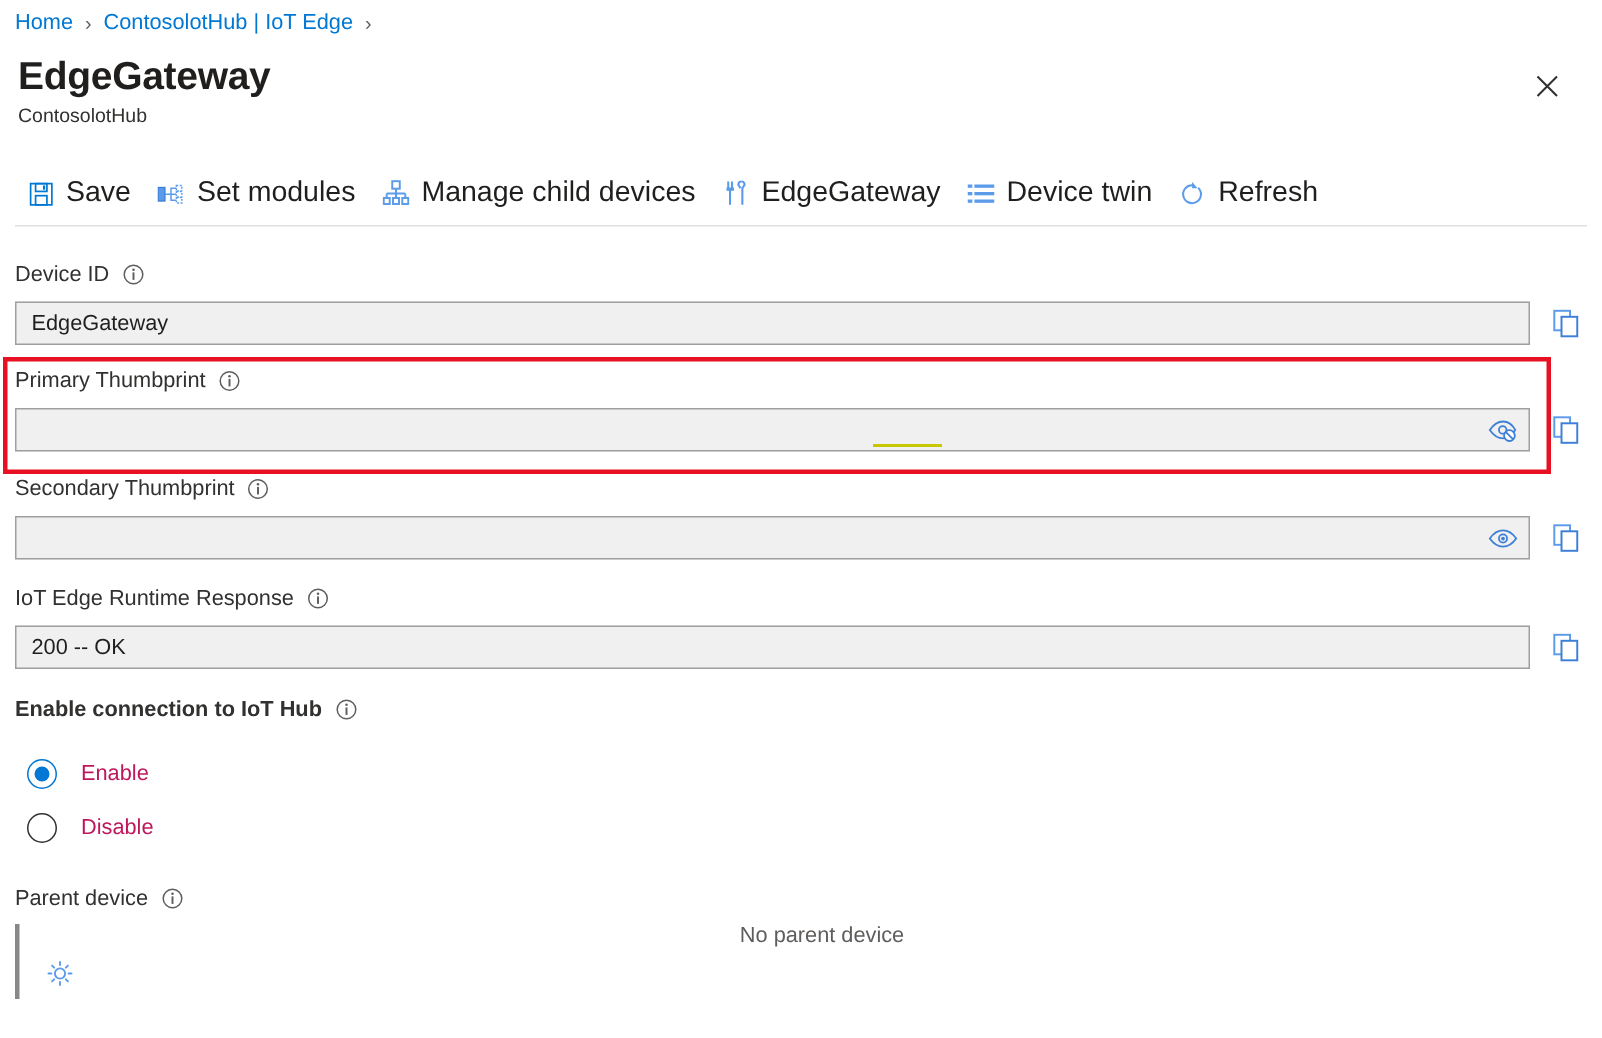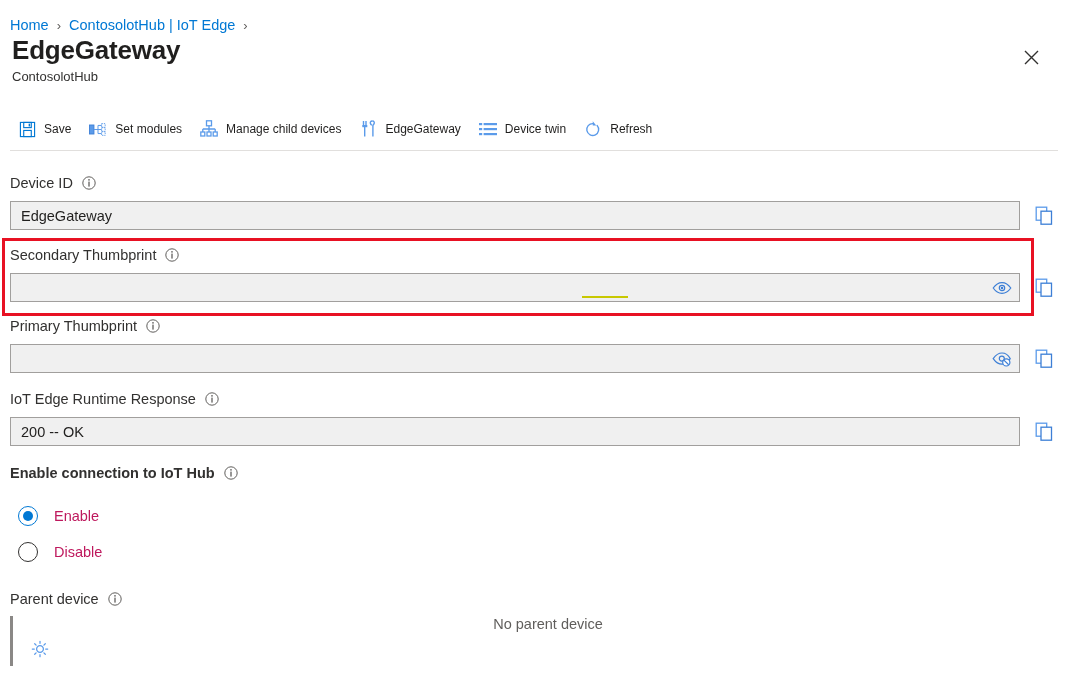--- a/index.html
+++ b/index.html
@@ -13,21 +13,21 @@
     font-family: "Liberation Sans", sans-serif;
     color: #201f1e;
     overflow: hidden;
     position: relative;
   }
 
   
   .breadcrumb {
     position: absolute;
     left: 10px;
-    top: 12px;
+    top: 2px;
     height: 26px;
     display: flex;
     align-items: center;
     font-size: 14.5px;
   }
   .crumb-link {
     color: #0078d4;
     cursor: pointer;
     white-space: nowrap;
   }
@@ -82,21 +82,21 @@
   }
   .cmd {
     display: flex;
     align-items: center;
     height: 32px;
     padding: 0 10px 0 8px;
     cursor: pointer;
     white-space: nowrap;
   }
   .cmd-label {
-    font-size: 12px;
+    font-size: 19px;
     color: #201f1e;
     margin-left: 8px;
   }
   .cmd-icon {
     width: 18px;
     height: 18px;
     display: inline-flex;
     align-items: center;
     justify-content: center;
     color: #0078d4;
@@ -375,51 +375,20 @@
       </div>
       <div class="copy-btn">
         <svg width="20" height="20" viewBox="0 0 20 20">
           <rect x="1.2" y="1.2" width="10.5" height="13" fill="none" stroke="#5b9bea" stroke-width="1.3"></rect>
           <rect x="6" y="5.2" width="10.5" height="13" fill="#ffffff" stroke="#3d7fd6" stroke-width="1.3"></rect>
         </svg>
       </div>
     </div>
   </div>
 
-  <div class="field" style="margin-top:14px;">
-    <div class="field-label">
-      <span>Secondary Thumbprint</span>
-      <span class="info-icon">
-        <svg width="14" height="14" viewBox="0 0 14 14">
-          <circle cx="7" cy="7" r="6.2" fill="none" stroke="#605e5c" stroke-width="1"></circle>
-          <circle cx="7" cy="3.8" r="0.85" fill="#605e5c"></circle>
-          <rect x="6.35" y="5.6" width="1.3" height="5" fill="#605e5c"></rect>
-        </svg>
-      </span>
-    </div>
-    <div class="input-row">
-      <div class="txtbox" style="width:1010px;">
-        <span class="txtbox-value"></span>
-        <span class="reveal-btn">
-          <svg width="20" height="14" viewBox="0 0 20 14">
-            <path d="M1.2 7 C4 3 7 1.6 10 1.6 C13 1.6 16 3 18.8 7 C16 11 13 12.4 10 12.4 C7 12.4 4 11 1.2 7 Z" fill="none" stroke="#3d7fd6" stroke-width="1.2"></path>
-            <circle cx="10" cy="7" r="2.7" fill="none" stroke="#3d7fd6" stroke-width="1.2"></circle>
-            <circle cx="10" cy="7" r="1.25" fill="#3d7fd6"></circle>
-          </svg>
-        </span>
-      </div>
-      <div class="copy-btn">
-        <svg width="20" height="20" viewBox="0 0 20 20">
-          <rect x="1.2" y="1.2" width="10.5" height="13" fill="none" stroke="#5b9bea" stroke-width="1.3"></rect>
-          <rect x="6" y="5.2" width="10.5" height="13" fill="#ffffff" stroke="#3d7fd6" stroke-width="1.3"></rect>
-        </svg>
-      </div>
-    </div>
-  </div>
-
   <div class="field" style="margin-top:13px;">
     <div class="field-label">
       <span>Primary Thumbprint</span>
       <span class="info-icon">
         <svg width="14" height="14" viewBox="0 0 14 14">
           <circle cx="7" cy="7" r="6.2" fill="none" stroke="#605e5c" stroke-width="1"></circle>
           <circle cx="7" cy="3.8" r="0.85" fill="#605e5c"></circle>
           <rect x="6.35" y="5.6" width="1.3" height="5" fill="#605e5c"></rect>
         </svg>
       </span>
@@ -438,20 +407,51 @@
       </div>
       <div class="copy-btn">
         <svg width="20" height="20" viewBox="0 0 20 20">
           <rect x="1.2" y="1.2" width="10.5" height="13" fill="none" stroke="#5b9bea" stroke-width="1.3"></rect>
           <rect x="6" y="5.2" width="10.5" height="13" fill="#ffffff" stroke="#3d7fd6" stroke-width="1.3"></rect>
         </svg>
       </div>
     </div>
   </div>
 
+  <div class="field" style="margin-top:14px;">
+    <div class="field-label">
+      <span>Secondary Thumbprint</span>
+      <span class="info-icon">
+        <svg width="14" height="14" viewBox="0 0 14 14">
+          <circle cx="7" cy="7" r="6.2" fill="none" stroke="#605e5c" stroke-width="1"></circle>
+          <circle cx="7" cy="3.8" r="0.85" fill="#605e5c"></circle>
+          <rect x="6.35" y="5.6" width="1.3" height="5" fill="#605e5c"></rect>
+        </svg>
+      </span>
+    </div>
+    <div class="input-row">
+      <div class="txtbox" style="width:1010px;">
+        <span class="txtbox-value"></span>
+        <span class="reveal-btn">
+          <svg width="20" height="14" viewBox="0 0 20 14">
+            <path d="M1.2 7 C4 3 7 1.6 10 1.6 C13 1.6 16 3 18.8 7 C16 11 13 12.4 10 12.4 C7 12.4 4 11 1.2 7 Z" fill="none" stroke="#3d7fd6" stroke-width="1.2"></path>
+            <circle cx="10" cy="7" r="2.7" fill="none" stroke="#3d7fd6" stroke-width="1.2"></circle>
+            <circle cx="10" cy="7" r="1.25" fill="#3d7fd6"></circle>
+          </svg>
+        </span>
+      </div>
+      <div class="copy-btn">
+        <svg width="20" height="20" viewBox="0 0 20 20">
+          <rect x="1.2" y="1.2" width="10.5" height="13" fill="none" stroke="#5b9bea" stroke-width="1.3"></rect>
+          <rect x="6" y="5.2" width="10.5" height="13" fill="#ffffff" stroke="#3d7fd6" stroke-width="1.3"></rect>
+        </svg>
+      </div>
+    </div>
+  </div>
+
   <div class="field" style="margin-top:15px;">
     <div class="field-label">
       <span>IoT Edge Runtime Response</span>
       <span class="info-icon">
         <svg width="14" height="14" viewBox="0 0 14 14">
           <circle cx="7" cy="7" r="6.2" fill="none" stroke="#605e5c" stroke-width="1"></circle>
           <circle cx="7" cy="3.8" r="0.85" fill="#605e5c"></circle>
           <rect x="6.35" y="5.6" width="1.3" height="5" fill="#605e5c"></rect>
         </svg>
       </span>

